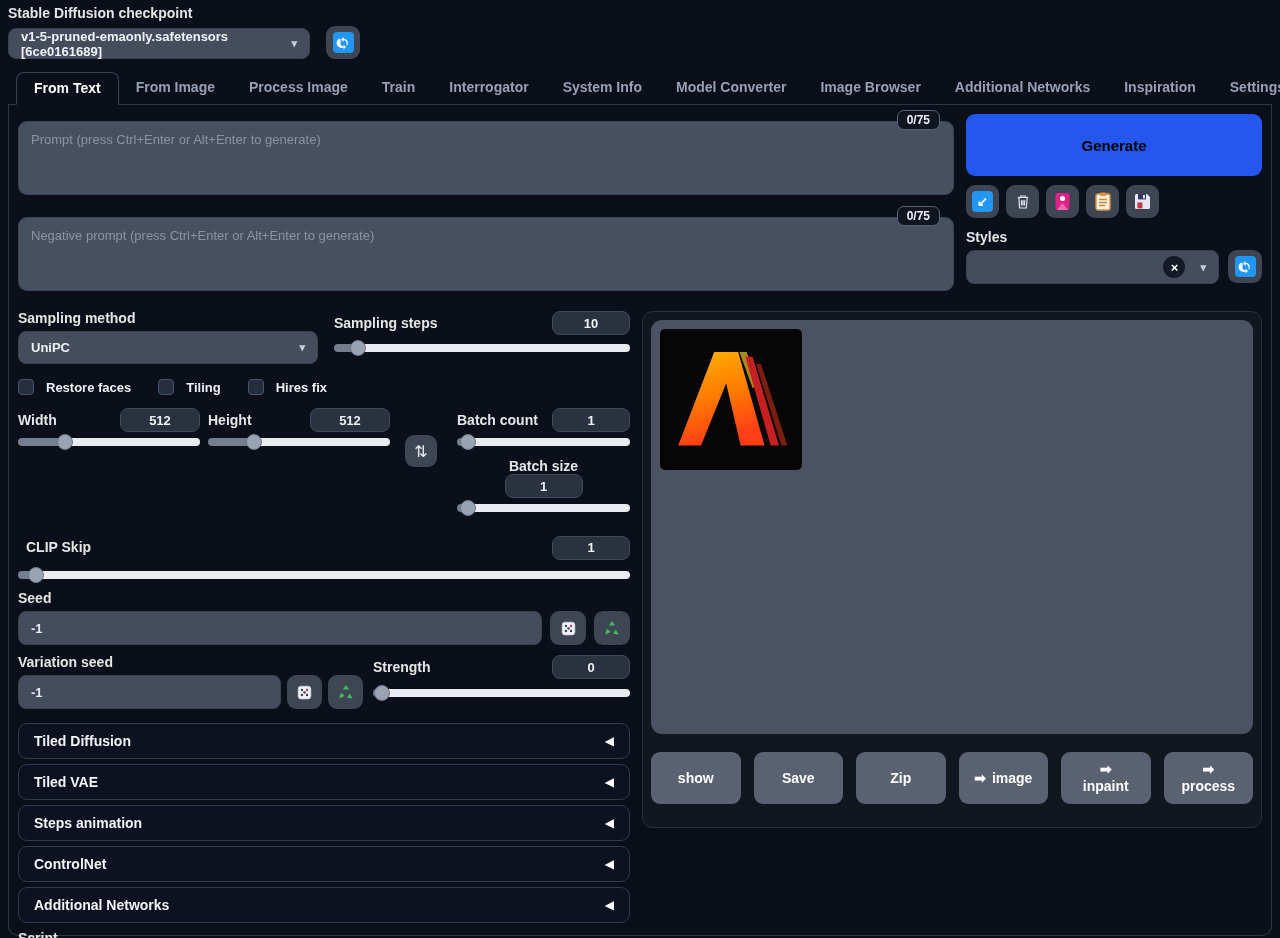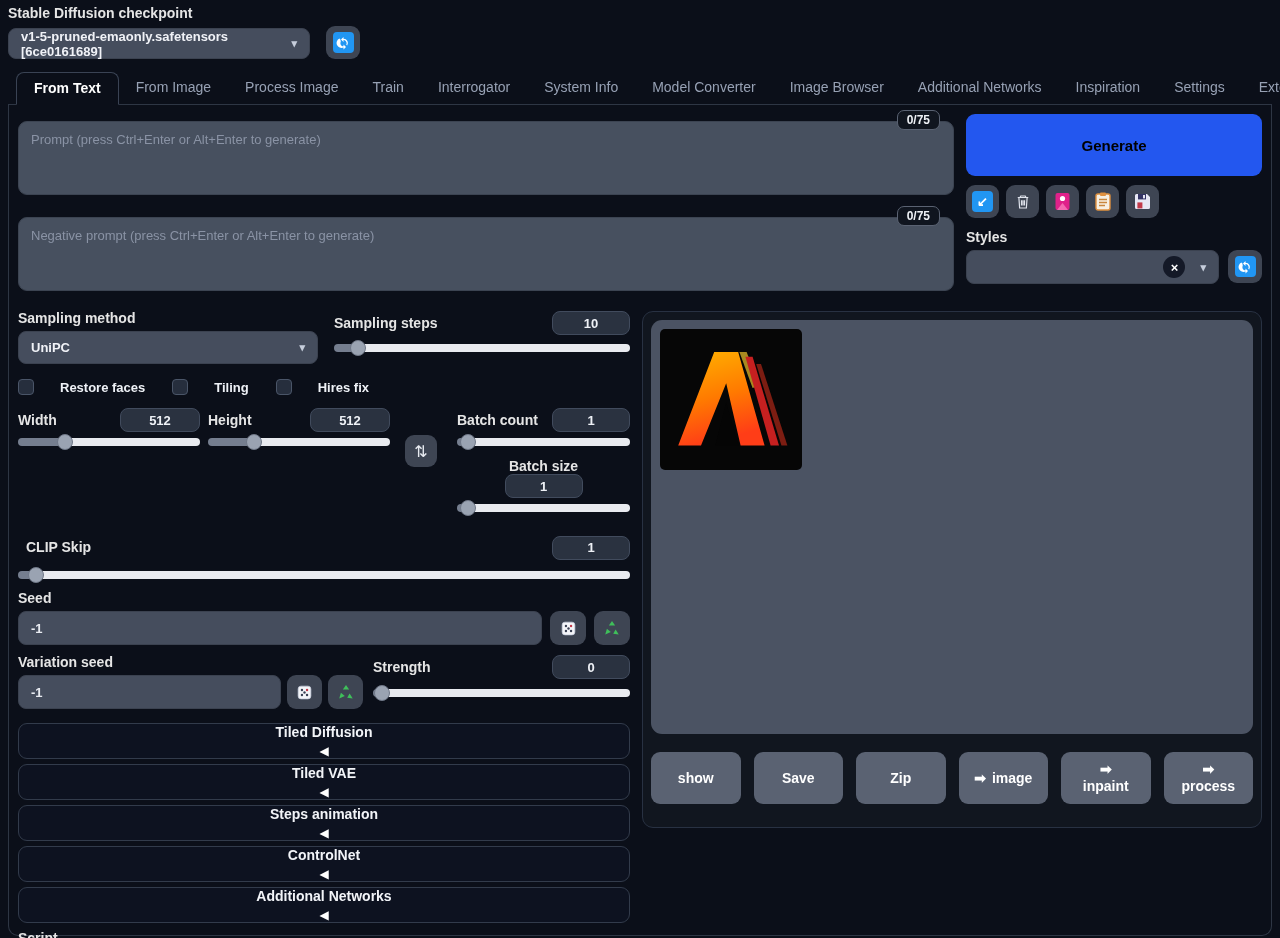--- a/index.html
+++ b/index.html
@@ -28,21 +28,21 @@
   }
   .refresh-btn { width:34px; height:33px; }
   .blue-chip {
     width:21px; height:21px; background:#2196f3; border-radius:4px;
     display:flex; align-items:center; justify-content:center;
   }
 
   
   .tabbar { display:flex; margin-top:13px; border-bottom:1px solid #2e3644; padding-left:8px; }
   .tab {
-    font-size:14px; color:#97a1b4; padding:7px 17px 8px 17px; cursor:pointer; white-space:nowrap;
+    font-size:14px; color:#97a1b4; padding:7px 17px 8px 17px; cursor:pointer; white-space:nowrap;font-weight:bold;
   }
   .tab.active {
     color:#ffffff; font-weight:600; background:#0b0f19;
     border:1px solid #3a4354; border-bottom:1px solid #0b0f19;
     border-radius:8px 8px 0 0; margin-bottom:-1px;
   }
 
   
   .frame {
     border:1px solid #2e3644; border-top:none; border-radius:0 0 10px 10px;
@@ -96,21 +96,21 @@
     font-family:"Liberation Sans",sans-serif;
   }
   .slider { position:relative; height:8px; border-radius:4px; background:#e9ebf0; margin-top:4px; cursor:pointer; }
   .slider .handle {
     position:absolute; top:-4px; width:16px; height:16px; border-radius:50%;
     background:#9aa3b2; border:1px solid #6f7787;
   }
   .samp-select { width:300px; height:33px; font-weight:600; }
 
   .cb-row { display:flex; gap:27px; margin-top:15px; align-items:center; }
-  .cb-item { display:flex; align-items:center; gap:26px; cursor:pointer; }
+  .cb-item { display:flex; align-items:center; gap:12px; cursor:pointer; }
   .checkbox {
     width:16px; height:16px; border-radius:4px; background:#262e3d; border:1px solid #4a5568;
   }
   .cb-text { font-size:13px; font-weight:700; color:#eef1f6; }
 
   .dims-row { display:flex; margin-top:13px; }
   .dim-group { width:182px; }
   .dim-group + .dim-group { margin-left:8px; }
   .swap-btn { width:32px; height:32px; margin-left:15px; margin-top:27px; color:#e8ebf1; font-size:16px; }
   .batch-col { margin-left:auto; width:173px; }
@@ -136,21 +136,21 @@
   .var-left { width:345px; }
   .var-left .seed-row { gap:6px; }
   .var-input { width:263px; }
   .strength-group { flex:1; margin-left:10px; }
   .strength-group .slider { margin-top:10px; }
 
   .accordions { margin-top:14px; }
   .accordion {
     height:36px; border:1px solid #323b4b; border-radius:9px; background:#0d1220;
     display:flex; align-items:center; justify-content:space-between;
-    padding:0 15px; margin-bottom:5px; cursor:pointer;flex-direction:column;
+    padding:0 15px; margin-bottom:5px; cursor:pointer;
   }
   .acc-label { font-size:14px; font-weight:700; color:#f2f4f8; }
   .acc-arrow { color:#ffffff; font-size:12px; }
   .dyn-row { margin:9px 0 8px 2px; }
   .dyn-row .cb-text { font-weight:700; font-size:13px; }
 
   .script-block { margin-top:8px; }
 
   
   .out-col { flex:1; }

